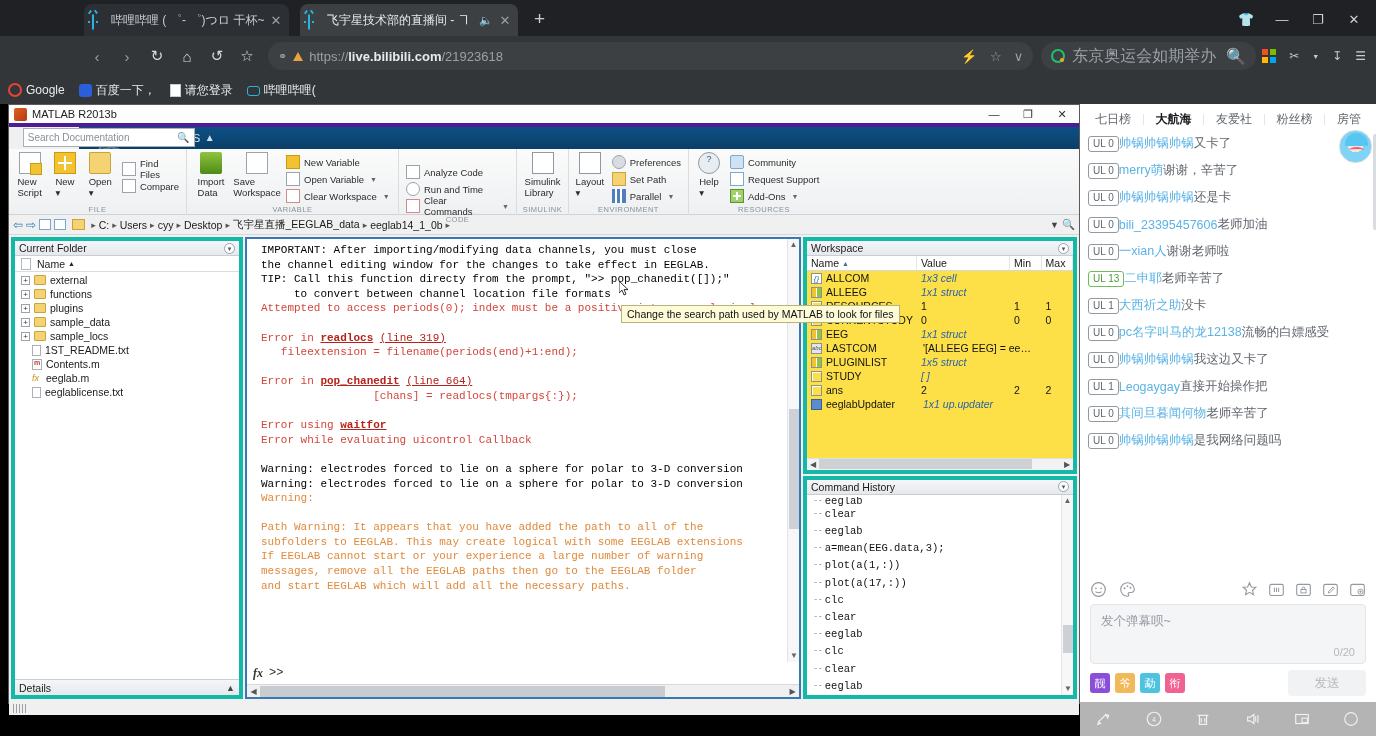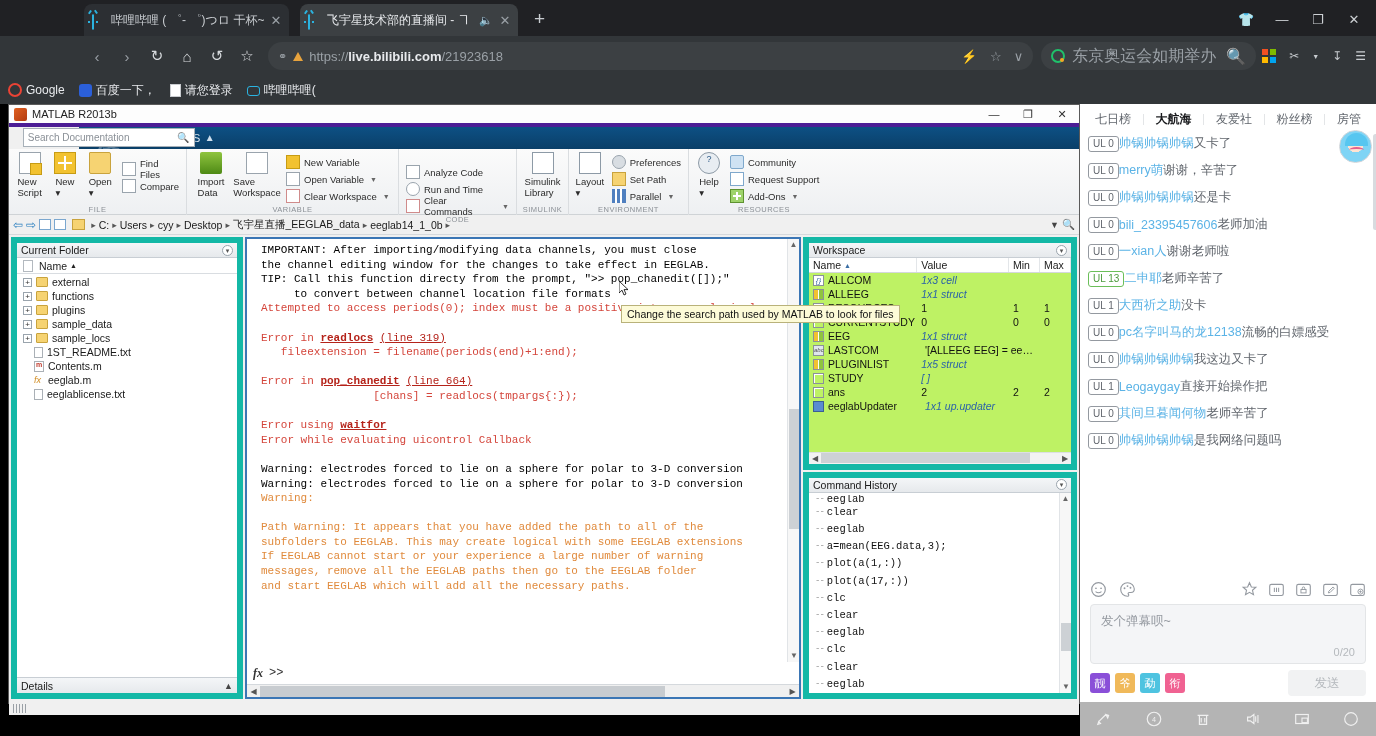--- a/index.html
+++ b/index.html
@@ -120,21 +120,21 @@
   #mlTopStrip { height:0; position:relative; }
 
   #addrbar { height:20px; background:#f0f0f0; display:flex; align-items:center; gap:3px; padding:0 4px;
              border-bottom:1px solid #d6d9dc; font-size:10.5px; color:#1a1a1a;}
   .navarrow{ color:#2b7fbf; font-size:12px; }
   .crumb { display:flex; align-items:center; gap:3px; }
   .sep { color:#555; font-size:9px; }
 
   #panels { height:466px; display:flex; background:#f0f0f0; padding:2px; gap:2px;}
 
-  .panel { background:#bef264; border:6px solid #14b8a6; display:flex; flex-direction:column; }
+  .panel { background:#fde047; border:4px solid #14b8a6; display:flex; flex-direction:column; }
   .ptitle { height:15px; background:linear-gradient(#f4f6f8,#e6e9ec); border-bottom:1px solid #c8ced4;
             display:flex; align-items:center; padding:0 4px; font-size:10.5px; color:#1a1a1a;}
   .ptitle.blue { background:#1c5b96; color:#fff; border-bottom:1px solid #1c5b96;}
   .ptitle .dd { margin-left:auto; width:11px; height:11px; border:1px solid #9aa4ad; border-radius:50%;
                 font-size:7px; text-align:center; line-height:9px; color:#555; background:#fff;}
 
   #leftcol { width:232px; display:flex; flex-direction:column; gap:0px;}
   #cfHeader { height:16px; border-bottom:1px solid #d9dde1; display:flex; align-items:center;
               padding-left:6px; font-size:10.5px; color:#222; background:#fff;}
   #cfHeader .fileicon{ width:10px; height:12px; background:#fff; border:1px solid #b3b9bf; margin-right:6px;}

